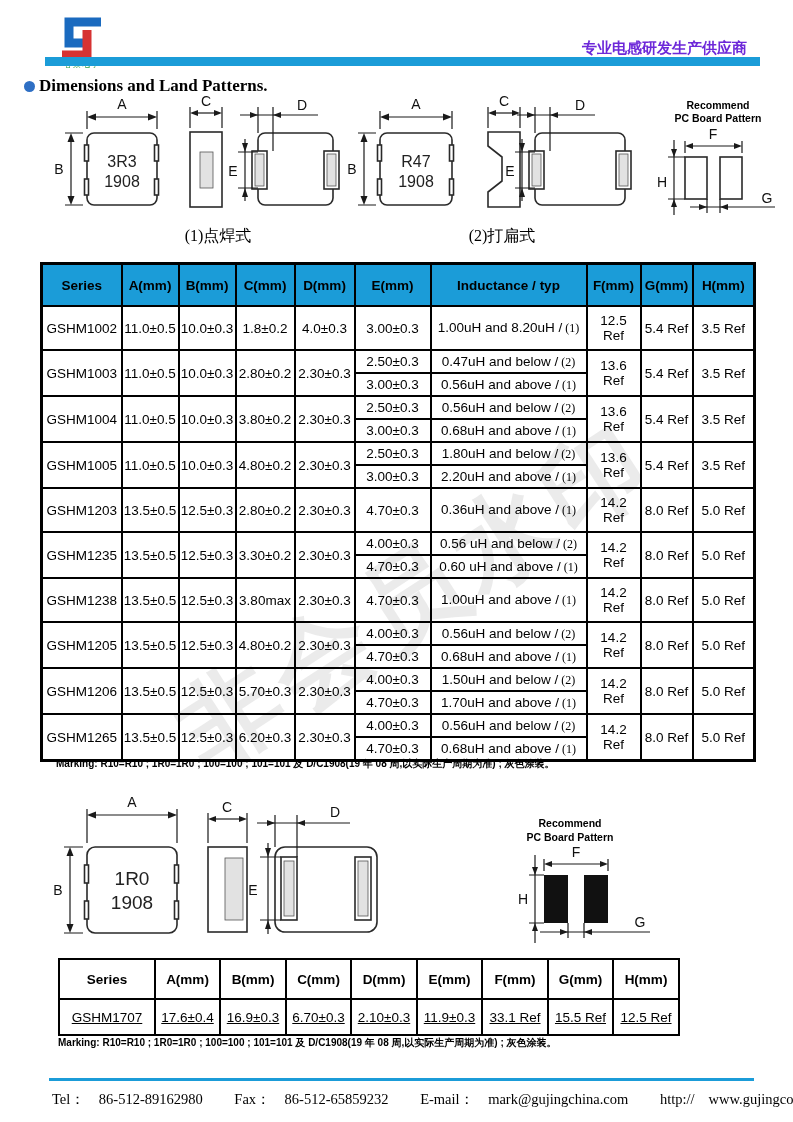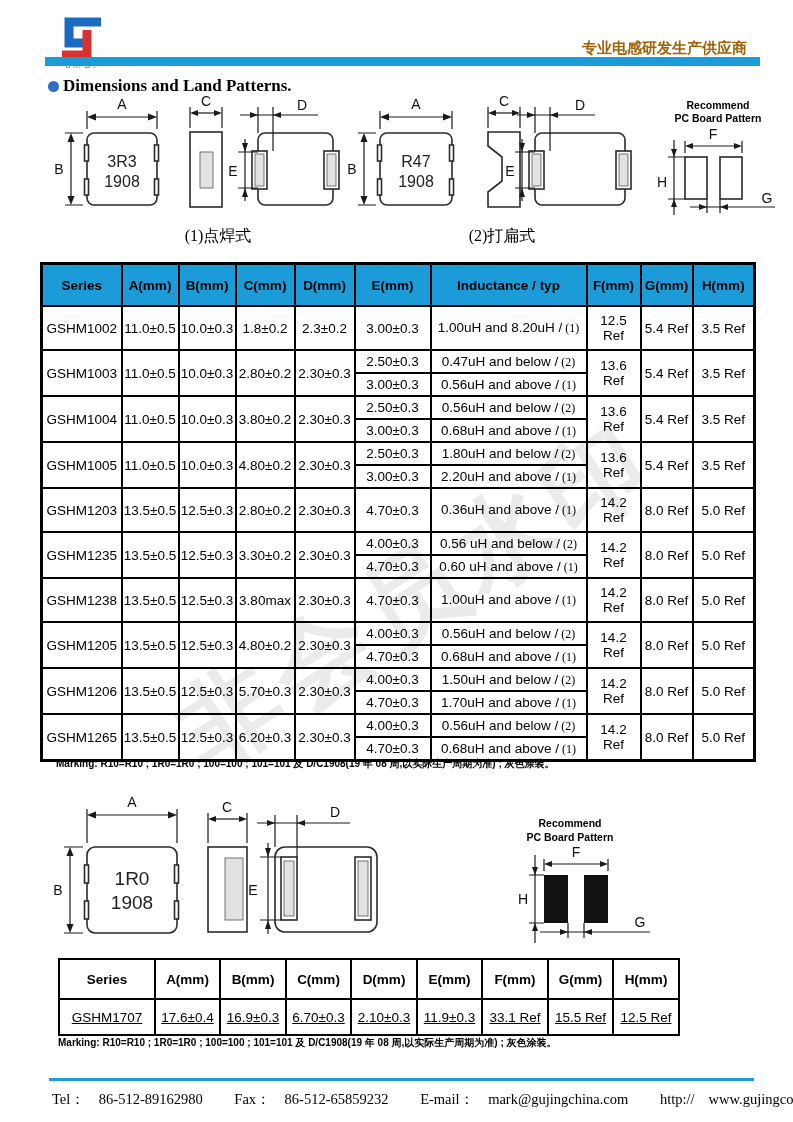--- a/index.html
+++ b/index.html
@@ -4,25 +4,25 @@
 <style>
   html,body{margin:0;padding:0;}
   body{
     width:793px;height:1122px;position:relative;background:#fff;
     font-family:"Liberation Sans",sans-serif;color:#000;overflow:hidden;
   }
   .abs{position:absolute;}
   
   .logo-sub{position:absolute;left:52px;top:59px;width:60px;text-align:center;
     font-size:8px;color:#2f9e44;letter-spacing:1px;}
-  .tagline{position:absolute;top:39px;right:46px;font-size:15px;font-weight:bold;color:#a16207;}
+  .tagline{position:absolute;top:39px;right:46px;font-size:15px;font-weight:bold;color:#6d28d9;}
   .topbar{position:absolute;left:45px;top:57px;width:715px;height:9px;background:#1b9cd8;}
   .botbar{position:absolute;left:49px;top:1078px;width:705px;height:3px;background:#1b9cd8;}
   
-  .heading{position:absolute;left:48px;top:76px;font-family:"Liberation Serif",serif;
+  .heading{position:absolute;left:24px;top:76px;font-family:"Liberation Serif",serif;
     font-size:17px;font-weight:bold;display:flex;align-items:center;}
   .bullet{width:11px;height:11px;border-radius:50%;background:#2e6fc4;display:inline-block;margin-right:4px;}
   
   svg{position:absolute;overflow:visible;}
   .ln{stroke:#1a1a1a;stroke-width:1.2;fill:none;}
   .body-ln{stroke:#2a2a2a;stroke-width:1.6;fill:#fff;}
   .pad-in{fill:#e2e2e2;stroke:#555;stroke-width:0.8;}
   .arr{fill:#1a1a1a;stroke:none;}
   .dimtext{font-family:"Liberation Sans",sans-serif;font-size:14px;fill:#111;text-anchor:middle;}
   .parttext{font-family:"Liberation Sans",sans-serif;font-size:16px;fill:#222;text-anchor:middle;}
@@ -220,21 +220,21 @@
         <th>G(mm)</th>
         <th>H(mm)</th>
       </tr>
     </thead>
   <tbody>
       <tr class="single">
         <td rowspan="1">GSHM1002</td>
         <td rowspan="1">11.0±0.5</td>
         <td rowspan="1">10.0±0.3</td>
         <td rowspan="1">1.8±0.2</td>
-        <td rowspan="1">2.3±0.2</td>
+        <td rowspan="1">4.0±0.3</td>
         <td>3.00±0.3</td>
         <td>1.00uH and 8.20uH /<span class="note">(1)</span></td>
         <td rowspan="1">12.5 Ref</td>
         <td rowspan="1">5.4 Ref</td>
         <td rowspan="1">3.5 Ref</td>
       </tr>
       <tr class="sub">
         <td rowspan="2">GSHM1003</td>
         <td rowspan="2">11.0±0.5</td>
         <td rowspan="2">10.0±0.3</td>

